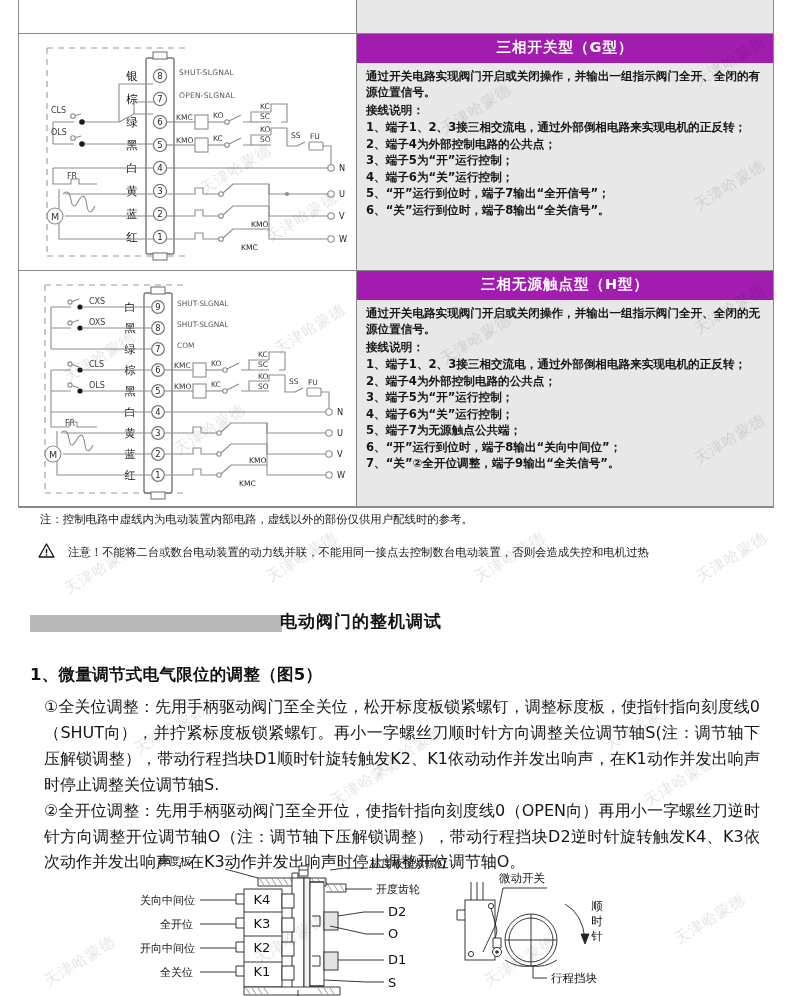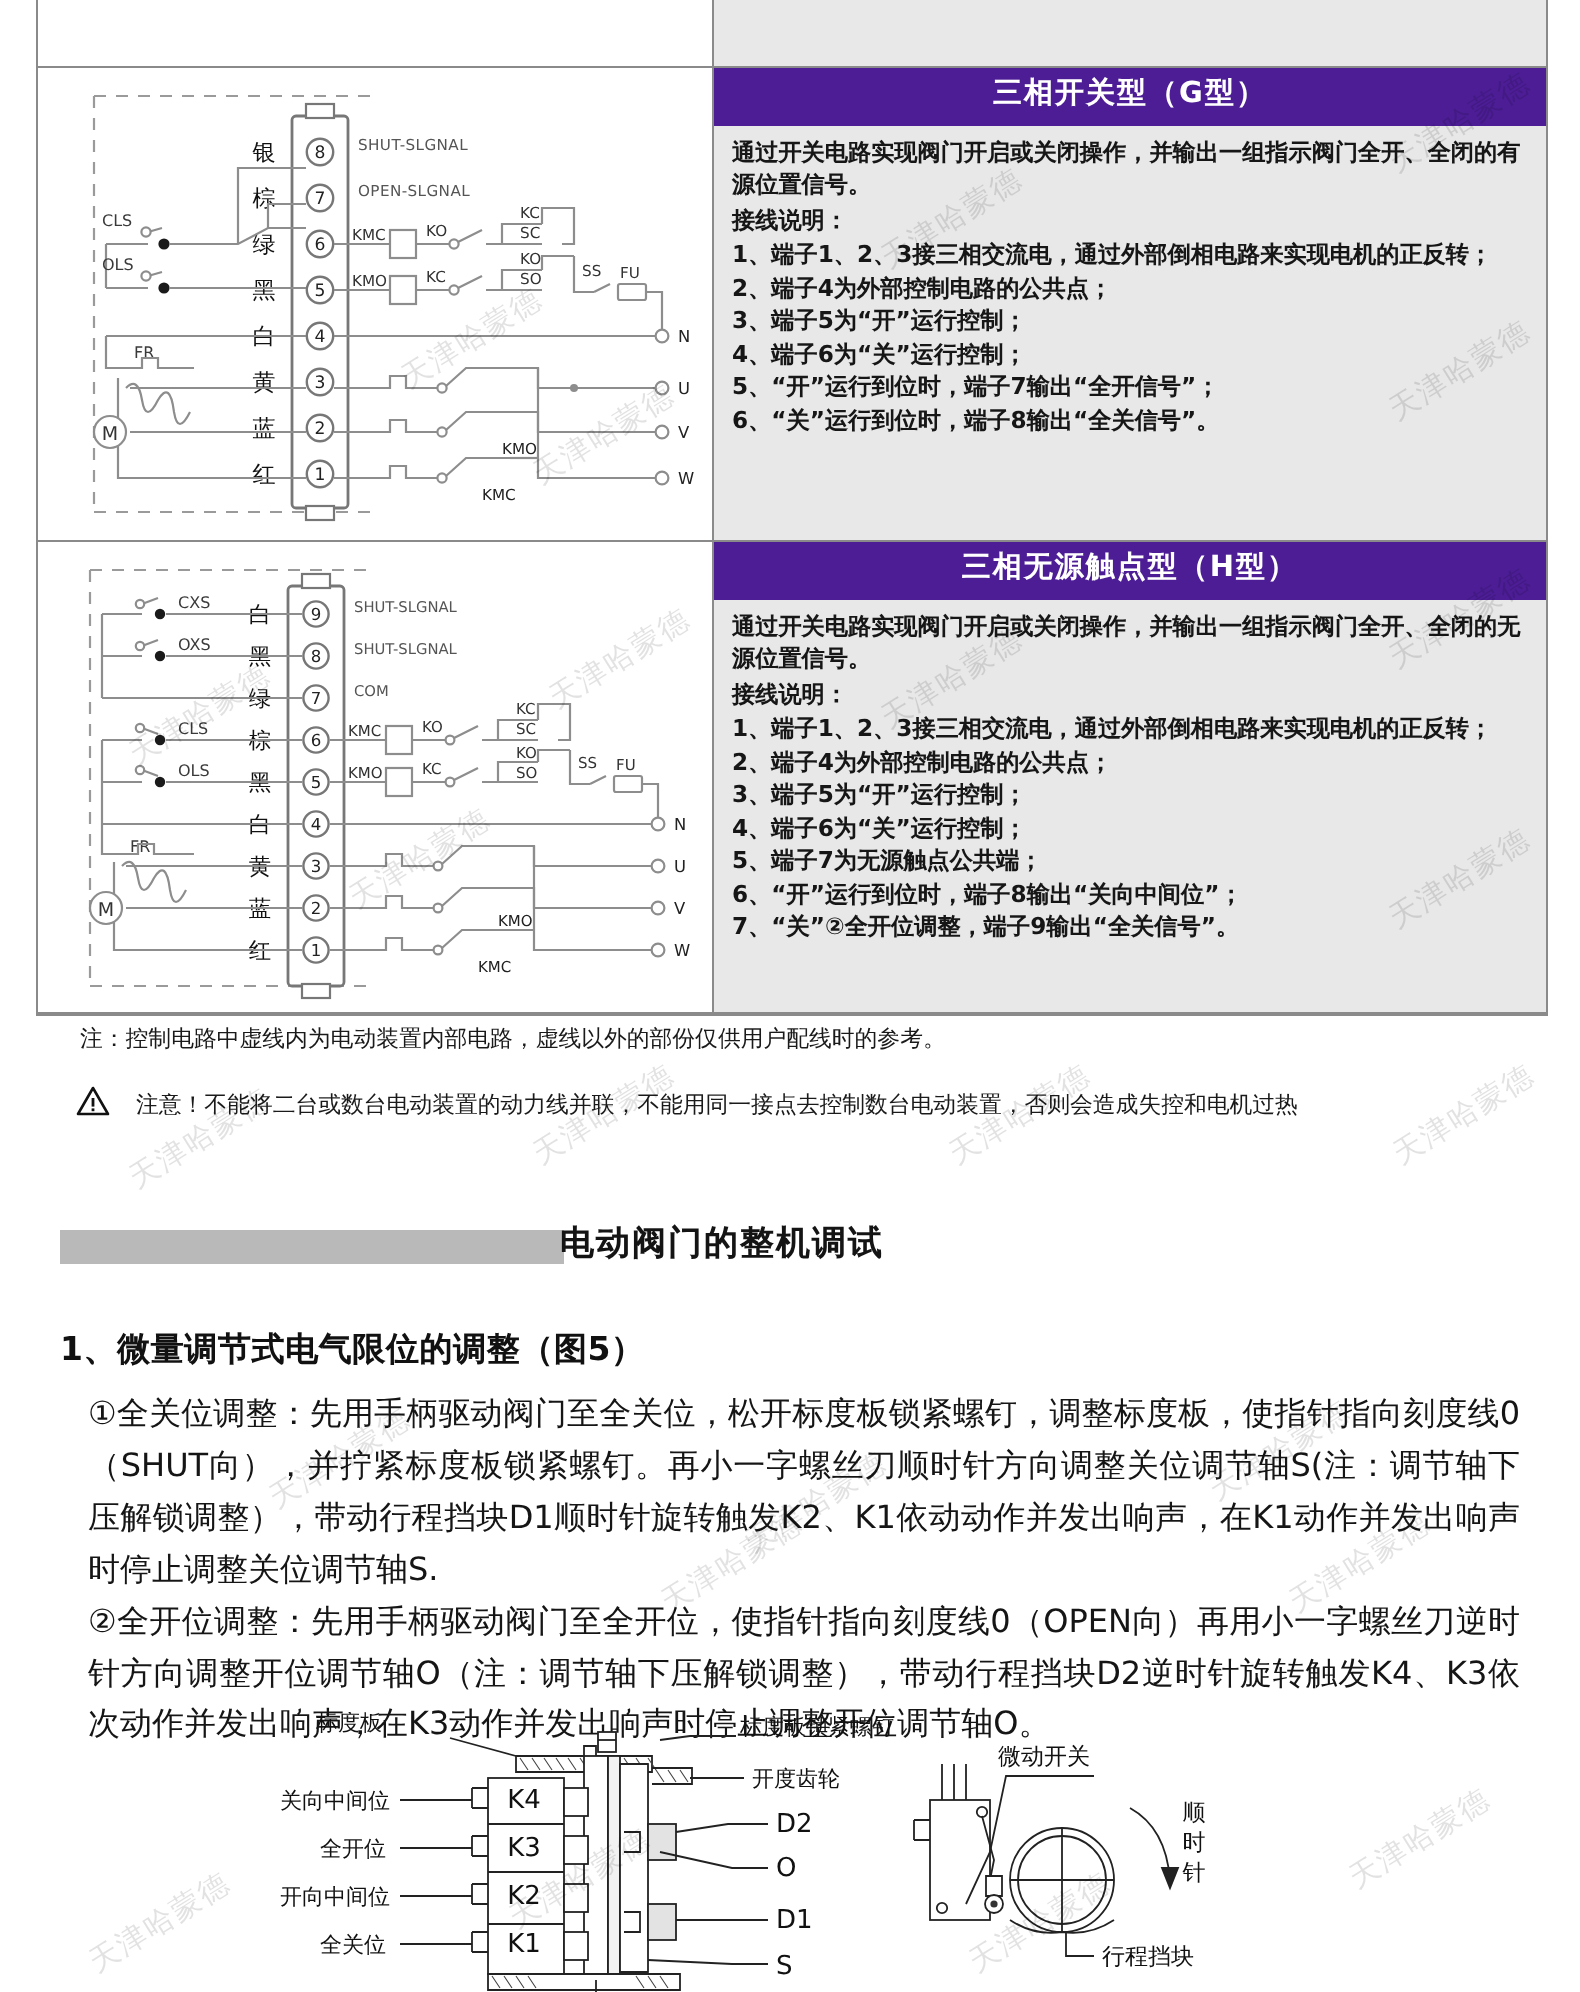--- a/index.html
+++ b/index.html
@@ -34,21 +34,21 @@
     border-right: 1px solid #8a8a8a;
     position: relative; background: #fff;
     overflow: hidden;
   }
   .wt-right {
     flex: 1 1 auto; position: relative;
     background: #e8e8e8;
     display: flex; flex-direction: column;
   }
   .panel-title {
-    background: #4c1d95;
+    background: #a21caf;
     color: #ffffff;
     text-align: center;
     font-weight: bold;
     font-size: 14.5px;
     letter-spacing: 1px;
     padding: 6px 0 7px 0;
     line-height: 1.1;
     flex: 0 0 auto;
   }
   .panel-body {

